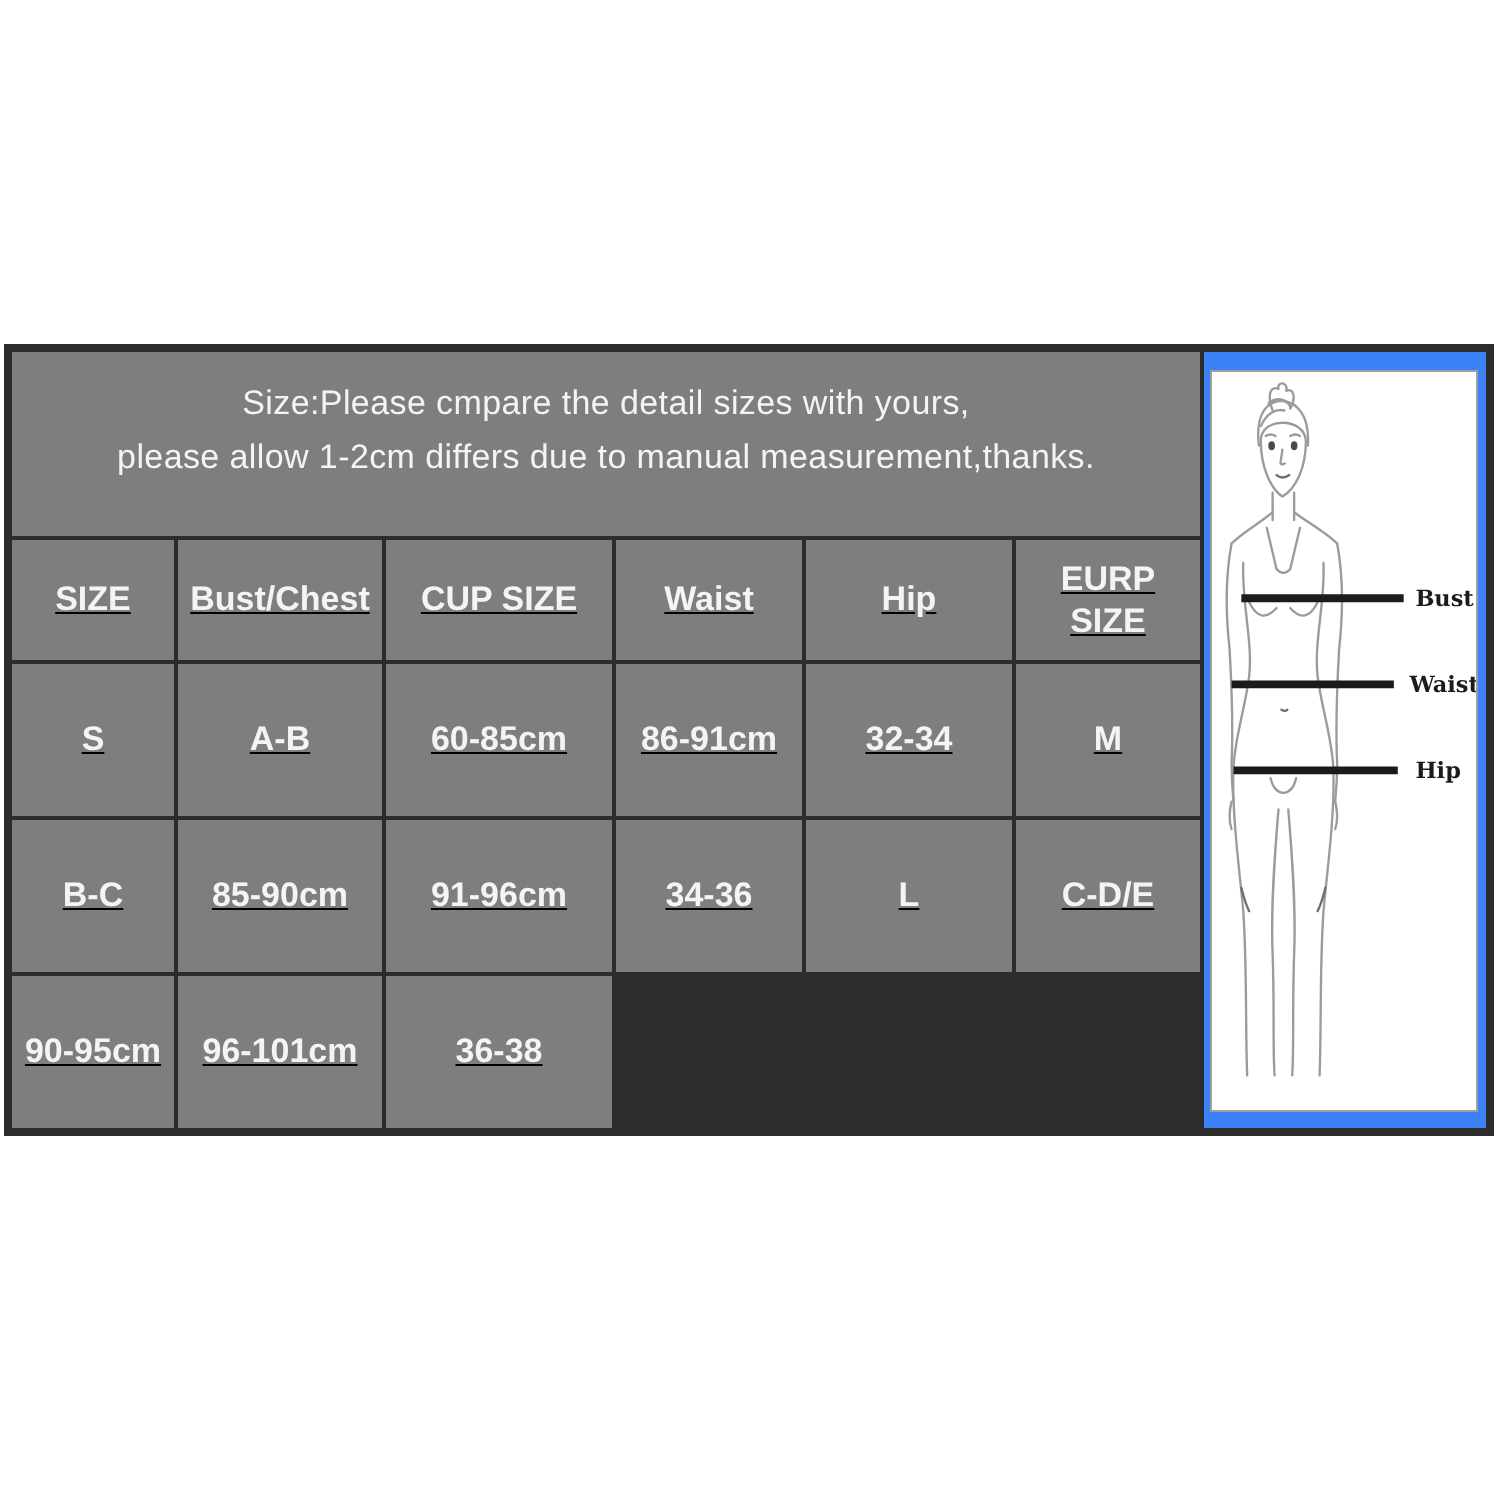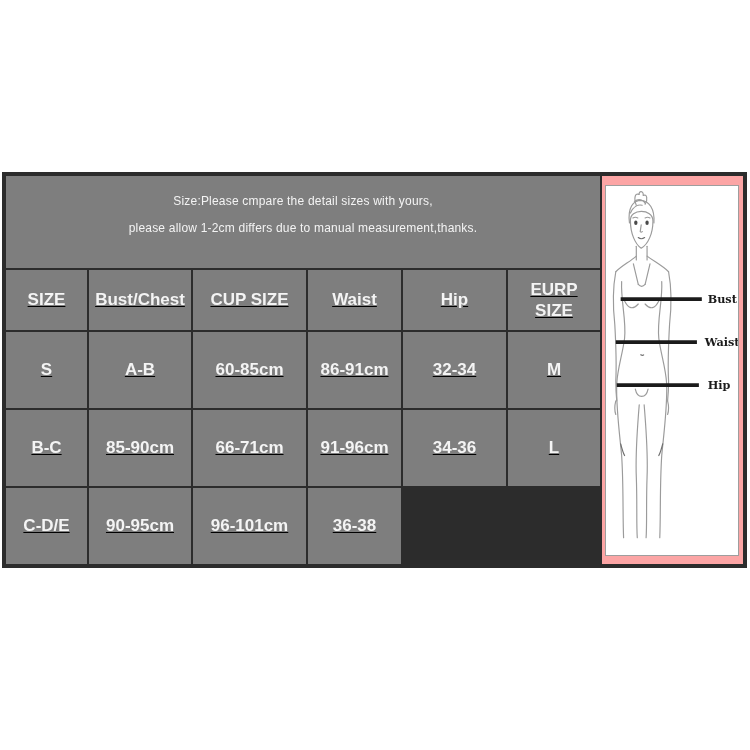--- a/index.html
+++ b/index.html
@@ -27,21 +27,21 @@
   .left-col {
     width: 594px;
     display: flex;
     flex-direction: column;
     gap: 2px;
   }
   .intro {
     height: 92px;
     background: #7e7e7e;
     color: #f4f4f4;
-    font-size: 12px;
+    font-size: 17px;
     line-height: 27px;
     text-align: center;
     padding-top: 12px;
     box-sizing: border-box;
     letter-spacing: 0.2px;
   }
   .grid {
     flex: 1;
     display: grid;
     grid-template-columns: 81px 102px 113px 93px 103px 1fr;
@@ -56,21 +56,21 @@
     font-size: 17px;
     display: flex;
     align-items: center;
     justify-content: center;
     text-align: center;
     white-space: pre-line;
     line-height: 1.25;
   }
   .right-col {
     flex: 1;
-    background: #fca5a5;
+    background: #3b82f6;
     box-sizing: border-box;
     padding: 9px 4px 8px 3px;
     text-align: right;
   }
   .figure-box {
     width: 100%; height: 100%;
     box-sizing: border-box;
     background: #ffffff;
     border: 1px solid #9e9e9e;
   }
@@ -119,21 +119,20 @@
 
         <div class="cell">S</div>
         <div class="cell">A-B</div>
         <div class="cell">60-85cm</div>
         <div class="cell">86-91cm</div>
         <div class="cell">32-34</div>
 
         <div class="cell">M</div>
         <div class="cell">B-C</div>
         <div class="cell">85-90cm</div>
-        <div class="cell">66-71cm</div>
         <div class="cell">91-96cm</div>
         <div class="cell">34-36</div>
 
         <div class="cell">L</div>
         <div class="cell">C-D/E</div>
         <div class="cell">90-95cm</div>
         <div class="cell">96-101cm</div>
         <div class="cell">36-38</div>
       </div>
     </div>

